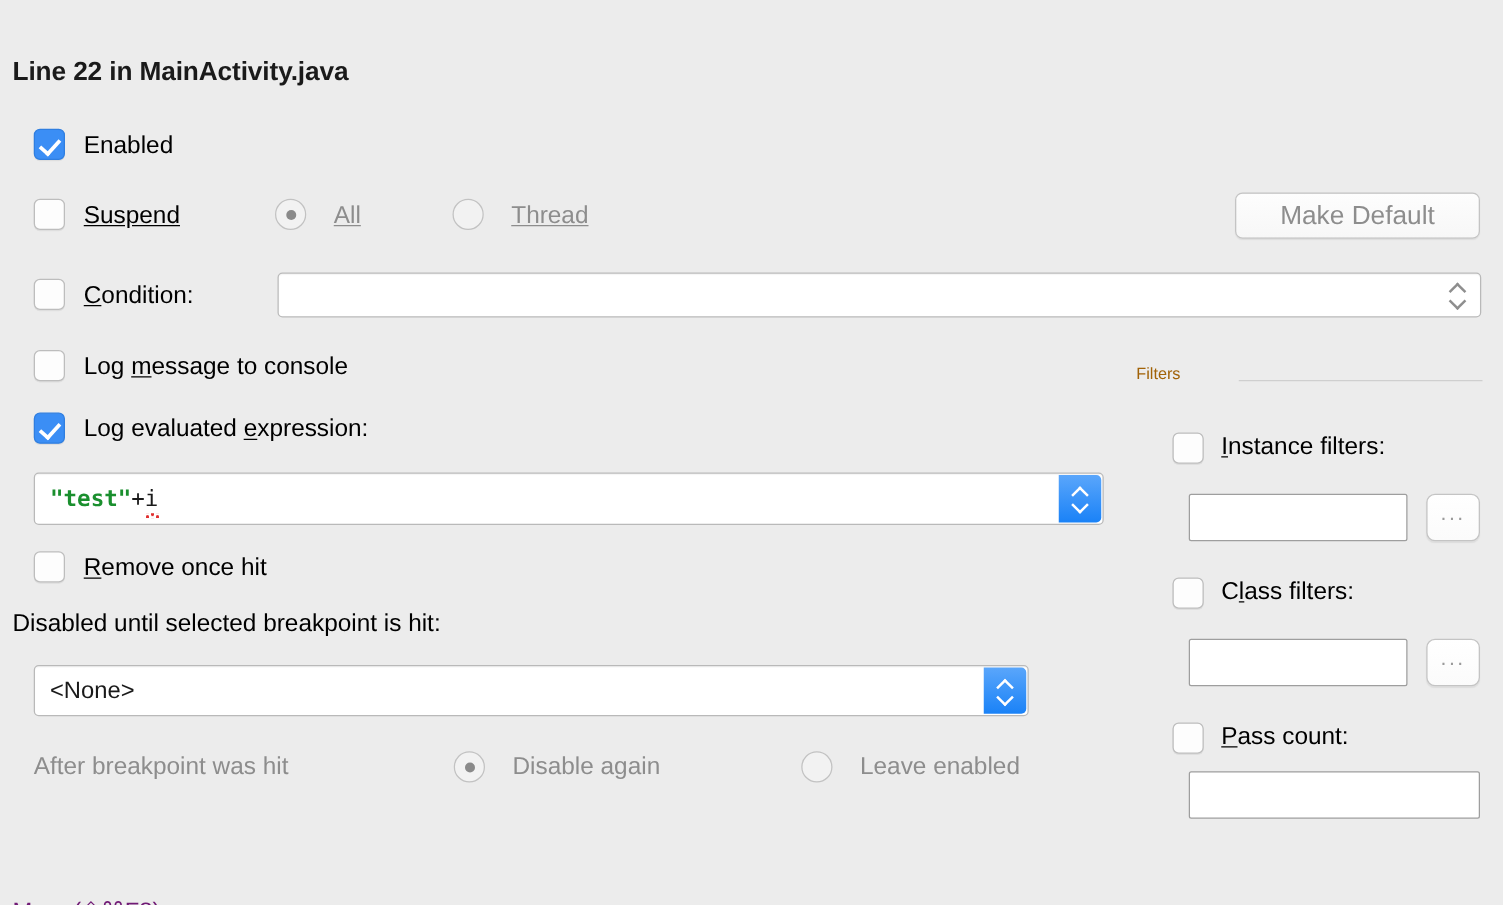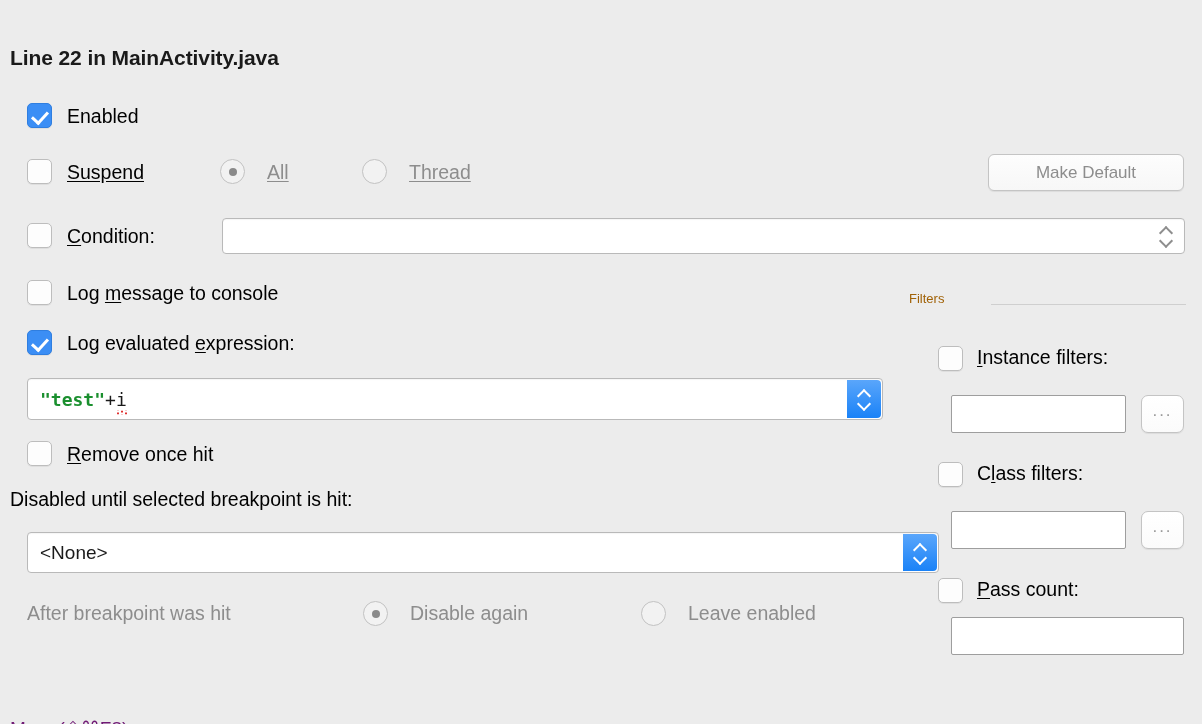--- a/index.html
+++ b/index.html
@@ -131,21 +131,21 @@
 
   
   .btn {
     position: absolute;
     box-sizing: border-box;
     background: linear-gradient(#ffffff, #fbfbfb);
     border: 1px solid #c4c4c4;
     border-radius: 6px;
     box-shadow: 0 1px 1px rgba(0,0,0,0.07);
     display: flex; align-items: center; justify-content: center;
-    font-size: 17px; color: #1a1a1a;
+    font-size: 21px; color: #1a1a1a;
     white-space: nowrap;
   }
   .btn.disabled { color: #8d8d8d; background: linear-gradient(#fdfdfd,#f7f7f7); }
   .btn.bold { font-weight: bold; font-size: 20px; }
   .btn.ellipsis {
     border-radius: 7px;
     color: #9a9a9a; font-size: 17px; letter-spacing: 2px;
     padding-bottom: 6px;
   }
 
@@ -208,21 +208,21 @@
       <span class="chev up"></span>
       <span class="chev down"></span>
     </div>
   </div>
 
   <div class="cb" style="left:27px; top:405px;"></div>
   <div class="abs lbl" style="left:67px; top:407px;"><span class="u">R</span><span>emove once hit</span></div>
 
   <div class="abs lbl" style="left:10px; top:452px;">Disabled until selected breakpoint is hit:</div>
 
-  <div class="field" style="left:27px; top:496px; width:912px; height:41px;">
+  <div class="field" style="left:27px; top:496px; width:796px; height:41px;">
     <div class="field-text">&lt;None&gt;</div>
     <div class="stepper blue" style="right:1px;">
       <span class="chev up"></span>
       <span class="chev down"></span>
     </div>
   </div>
 
   <div class="abs lbl dim" style="left:27px; top:566px;">After breakpoint was hit</div>
 
   <div class="rb on" style="left:363px; top:565px;"></div>

